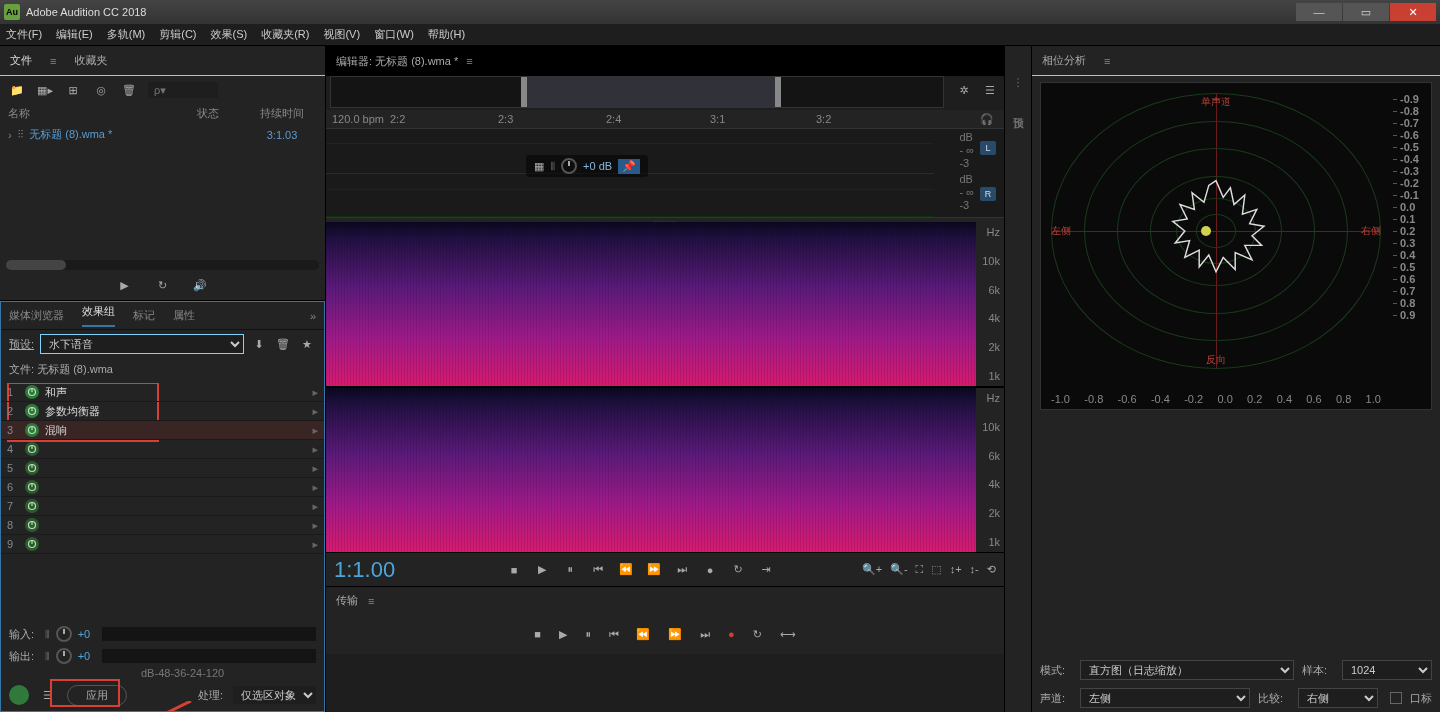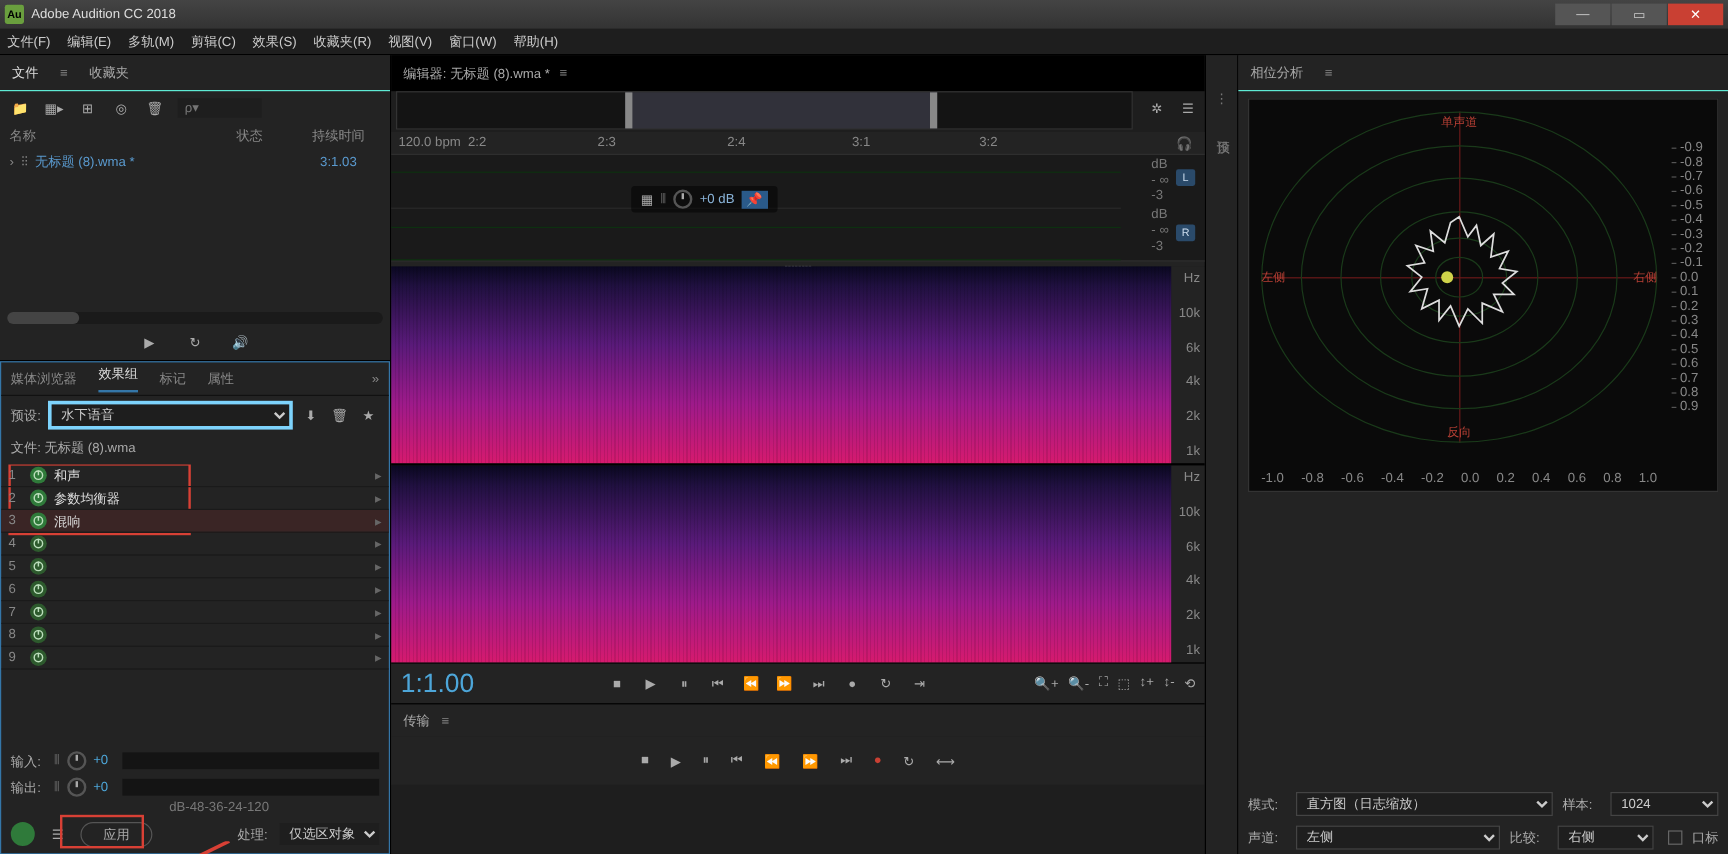--- a/index.html
+++ b/index.html
@@ -28,22 +28,22 @@
 .file-row .col1 { flex:1; display:flex; align-items:center; gap:6px; }
 .file-row .col3 { width:70px; text-align:center; }
 .scrollbar-h { height:10px; background:#1a1a1a; margin:0 6px; border-radius:5px; position:relative; }
 .scrollbar-thumb { position:absolute; left:0; width:60px; height:10px; background:#444; border-radius:5px; }
 .transport-mini { height:30px; display:flex; align-items:center; justify-content:center; gap:20px; }
 .effects-panel { flex:1; display:flex; flex-direction:column; border:1px solid #3476a8; }
 .effects-tabs { height:28px; display:flex; align-items:center; padding:0 8px; gap:18px; border-bottom:1px solid #111; }
 .effects-tabs span { cursor:pointer; color:#888; }
 .effects-tabs span.active { color:#ddd; border-bottom:2px solid #3476a8; padding-bottom:6px; }
 .preset-row { display:flex; align-items:center; padding:4px 8px; gap:6px; }
-.preset-row label { color:#aaa; }
-.preset-select { flex:1; background:#1e1e1e; border:3px solid #7dd3fc; color:#ccc; padding:2px 4px; }
+.preset-row label { color:#aaa;text-decoration:underline; }
+.preset-select { flex:1; background:#1e1e1e; border:1px solid #7dd3fc; color:#ccc; padding:2px 4px; }
 .fx-file { padding:4px 8px 6px; color:#aaa; }
 .fx-rack { flex:1; overflow:auto; }
 .fx-slot { height:19px; display:flex; align-items:center; padding:0 6px; border-bottom:1px solid #1a1a1a; cursor:pointer; position:relative;}
 .fx-slot .num { width:12px; color:#888; }
 .fx-slot .power { width:14px; height:14px; border-radius:7px; background:#2d5a2d; margin:0 6px; display:flex; align-items:center; justify-content:center; }
 .fx-slot .power.on { background:#2f7a3a; }
 .fx-slot .name { flex:1; color:#ddd; }
 .fx-slot .arrow { color:#666; }
 .fx-slot.selected { background:#3a2525; }
 .red-frame { position:absolute; border:2px solid #d84035; pointer-events:none; }
@@ -84,21 +84,21 @@
 .transmit-row { height:28px; display:flex; align-items:center; padding:0 10px; gap:10px; background:#232323; border-top:1px solid #000; color:#aaa; }
 .transport2 { height:40px; display:flex; align-items:center; justify-content:center; gap:18px; background:#232323; }
 .right-col { width:408px; background:#232323; display:flex; flex-direction:column; }
 .phase-wrap { flex:1; padding:6px 8px; position:relative; }
 .phase-canvas { width:100%; height:328px; background:#0a0a0a; position:relative; border:1px solid #333; }
 .polar-rings { position:absolute; inset:10px 50px 40px 10px; }
 .ring { position:absolute; border:1px solid #1a3a1a; border-radius:50%; }
 .crosshair-v { position:absolute; left:50%; top:0; bottom:0; width:1px; background:#6a1a1a; }
 .crosshair-h { position:absolute; top:50%; left:0; right:0; height:1px; background:#6a1a1a; }
 .phase-label { position:absolute; color:#b84035; font-size:10px; }
-.phase-scale-r { position:absolute; right:2px; top:10px; bottom:40px; width:40px; display:flex; flex-direction:column; justify-content:center; font-size:9px; color:#888; text-align:left; padding-left:4px;}
+.phase-scale-r { position:absolute; right:2px; top:10px; bottom:40px; width:40px; display:flex; flex-direction:column; justify-content:flex-start; font-size:9px; color:#888; text-align:left; padding-left:4px;font-weight:bold;}
 .phase-scale-r span { display:flex; align-items:center;}
 .phase-scale-r span::before { content:''; width:4px; height:1px; background:#555; margin-right:3px;}
 .phase-scale-b { position:absolute; bottom:4px; left:10px; right:50px; display:flex; justify-content:space-between; font-size:9px; color:#888; }
 .phase-shape { position:absolute; top:50%; left:50%; width:120px; height:120px; transform:translate(-50%,-50%); }
 .phase-dot { position:absolute; top:50%; left:47%; width:10px; height:10px; background:#cfd24a; border-radius:50%; transform:translate(-50%,-50%); }
 .ctrl-row { display:flex; align-items:center; padding:4px 8px; gap:8px; }
 .ctrl-row select { background:#1e1e1e; border:1px solid #444; color:#ccc; padding:2px 4px; flex:1; }
 .ctrl-row label { width:32px; color:#aaa; }
 .checkbox { width:12px; height:12px; border:1px solid #666; margin-left:4px; }
 .narrow-col { width:28px; background:#232323; border-left:1px solid #000; border-right:1px solid #000; display:flex; flex-direction:column; align-items:center; padding-top:30px; gap:20px; color:#777; }

